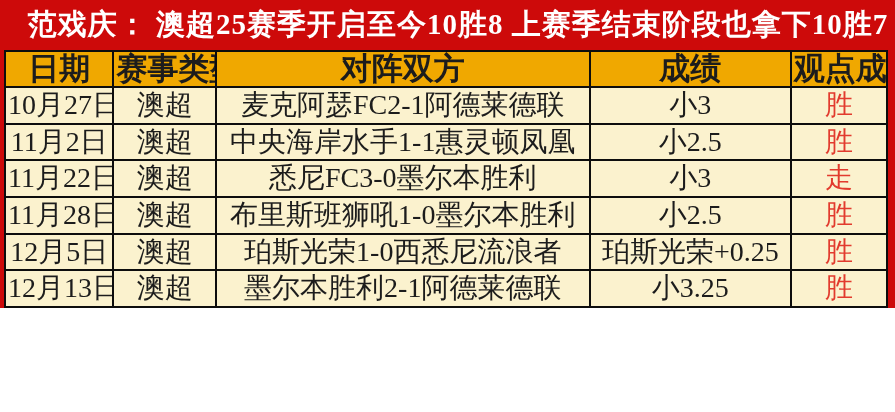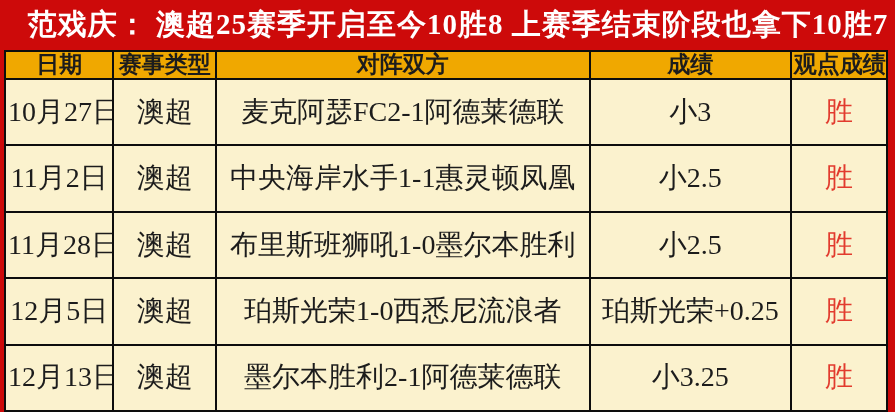--- a/index.html
+++ b/index.html
@@ -1,42 +1,42 @@
 <!DOCTYPE html>
 <html><head>
 <meta charset="utf-8">
 <style>
   html,body{margin:0;padding:0;}
   body{
     width:895px;height:412px;overflow:hidden;
     font-family:"Liberation Serif","DejaVu Serif",serif;
   }
   .frame{
-    position:relative;width:895px;height:412px;
+    position:relative;width:895px;height:308px;
     background:#cd0a0a;box-sizing:border-box;padding-left:21px;
   }
   .banner{
     height:50px;display:flex;align-items:center;justify-content:center;
     color:#ffffff;font-size:29px;font-weight:bold;letter-spacing:1px;
     white-space:nowrap;
   }
   .table-wrap{
     position:absolute;top:50px;left:4px;right:7px;bottom:0;
   }
   table{
     width:100%;height:100%;border-collapse:collapse;table-layout:fixed;
     background:#fbf2ce;
   }
   th,td{
     border:2px solid #0d0d0d;text-align:center;vertical-align:middle;
     padding:0 2px;overflow:hidden;white-space:nowrap;
     color:#1c1c1c;font-size:28px;line-height:1.1;
   }
   thead th{
-    background:#f0a800;font-weight:bold;height:26px;font-size:23px;margin-left:32px;
+    background:#f0a800;font-weight:bold;height:26px;font-size:31px;margin-left:32px;
   }
   col.c-date{width:12.3%;}
   col.c-league{width:11.6%;}
   col.c-match{width:42.4%;}
   col.c-pick{width:22.8%;}
   col.c-result{width:10.9%;}
 </style>
 </head>
 <body>
 
@@ -69,20 +69,27 @@
             <td style="color: rgb(226, 59, 46);">胜</td>
           </tr>
           <tr>
             <td>11月2日</td>
             <td>澳超</td>
             <td>中央海岸水手1-1惠灵顿凤凰</td>
             <td>小2.5</td>
             <td style="color: rgb(226, 59, 46);">胜</td>
           </tr>
           <tr>
+            <td>11月22日</td>
+            <td>澳超</td>
+            <td>悉尼FC3-0墨尔本胜利</td>
+            <td>小3</td>
+            <td style="color: rgb(226, 59, 46);">走</td>
+          </tr>
+          <tr>
             <td>11月28日</td>
             <td>澳超</td>
             <td>布里斯班狮吼1-0墨尔本胜利</td>
             <td>小2.5</td>
             <td style="color: rgb(226, 59, 46);">胜</td>
           </tr>
           <tr>
             <td>12月5日</td>
             <td>澳超</td>
             <td>珀斯光荣1-0西悉尼流浪者</td>

